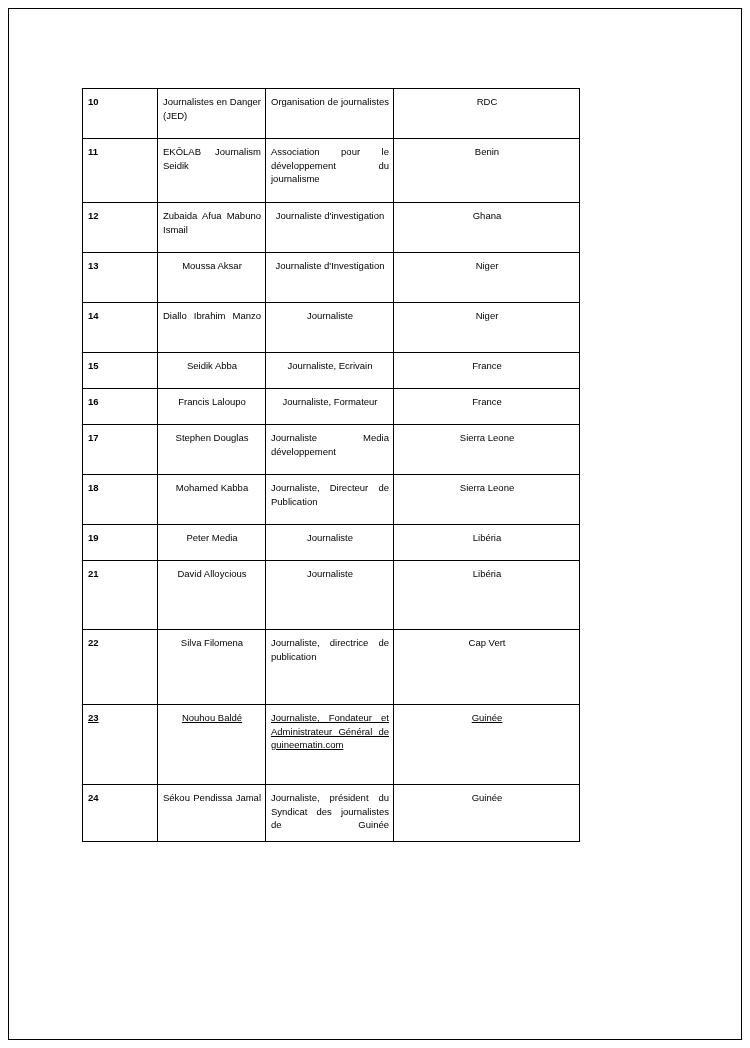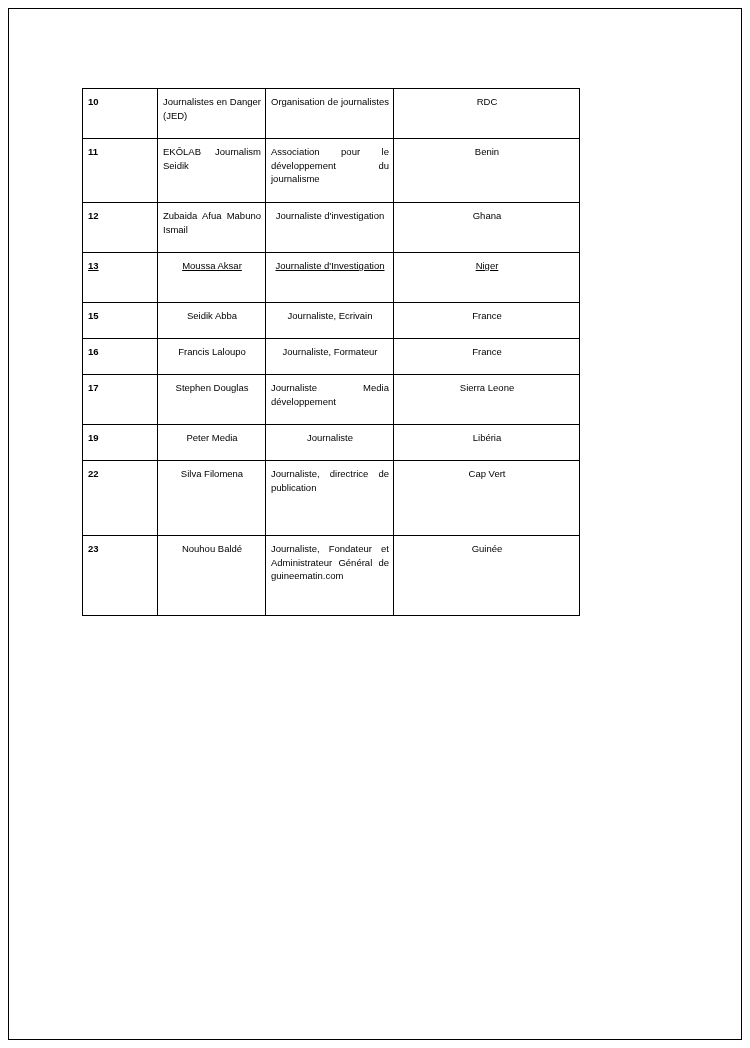--- a/index.html
+++ b/index.html
@@ -85,57 +85,81 @@
           <td class="col-name just">EKÔLAB Journalism Seidik</td>
           <td class="col-role just">Association pour le développement du journalisme</td>
           <td class="col-country nojust">Benin</td>
         </tr>
         <tr style="height: 50px;">
           <td class="col-num">12</td>
           <td class="col-name just">Zubaida Afua Mabuno Ismail</td>
           <td class="col-role nojust">Journaliste d'investigation</td>
           <td class="col-country nojust">Ghana</td>
         </tr>
-        <tr style="height: 50px; text-decoration: underline;">
+        <tr style="height: 50px;">
           <td class="col-num">13</td>
           <td class="col-name nojust">Moussa Aksar</td>
           <td class="col-role nojust">Journaliste d'Investigation</td>
+          <td class="col-country nojust">Niger</td>
+        </tr>
+        <tr style="height: 50px;">
+          <td class="col-num">14</td>
+          <td class="col-name just">Diallo Ibrahim Manzo</td>
+          <td class="col-role nojust">Journaliste</td>
           <td class="col-country nojust">Niger</td>
         </tr>
         <tr style="height: 36px;">
           <td class="col-num">15</td>
           <td class="col-name nojust">Seidik Abba</td>
           <td class="col-role nojust">Journaliste, Ecrivain</td>
           <td class="col-country nojust">France</td>
         </tr>
         <tr style="height: 36px;">
           <td class="col-num">16</td>
           <td class="col-name nojust">Francis Laloupo</td>
           <td class="col-role nojust">Journaliste, Formateur</td>
           <td class="col-country nojust">France</td>
         </tr>
         <tr style="height: 50px;">
           <td class="col-num">17</td>
           <td class="col-name nojust">Stephen Douglas</td>
           <td class="col-role just">Journaliste Media développement</td>
           <td class="col-country nojust">Sierra Leone</td>
         </tr>
+        <tr style="height: 50px;">
+          <td class="col-num">18</td>
+          <td class="col-name nojust">Mohamed Kabba</td>
+          <td class="col-role just">Journaliste, Directeur de Publication</td>
+          <td class="col-country nojust">Sierra Leone</td>
+        </tr>
         <tr style="height: 36px;">
           <td class="col-num">19</td>
           <td class="col-name nojust">Peter Media</td>
+          <td class="col-role nojust">Journaliste</td>
+          <td class="col-country nojust">Libéria</td>
+        </tr>
+        <tr style="height: 69px;">
+          <td class="col-num">21</td>
+          <td class="col-name nojust">David Alloycious</td>
           <td class="col-role nojust">Journaliste</td>
           <td class="col-country nojust">Libéria</td>
         </tr>
         <tr style="height: 75px;">
           <td class="col-num">22</td>
           <td class="col-name nojust">Silva Filomena</td>
           <td class="col-role just">Journaliste, directrice de publication</td>
           <td class="col-country nojust">Cap Vert</td>
         </tr>
-        <tr style="height: 80px;">
+        <tr style="height: 80px; text-decoration: underline;">
           <td class="col-num">23</td>
           <td class="col-name nojust">Nouhou Baldé</td>
           <td class="col-role just">Journaliste, Fondateur et Administrateur Général de guineematin.com</td>
+          <td class="col-country nojust">Guinée</td>
+        </tr>
+        <tr style="height: 57px;">
+          <td class="col-num">24</td>
+          <td class="col-name just">Sékou Pendissa Jamal</td>
+          <td class="col-role just">Journaliste, président du Syndicat des journalistes de Guinée</td>
           <td class="col-country nojust">Guinée</td>
         </tr>
       </tbody>
   </table>
 </div>
 
 </body></html>

